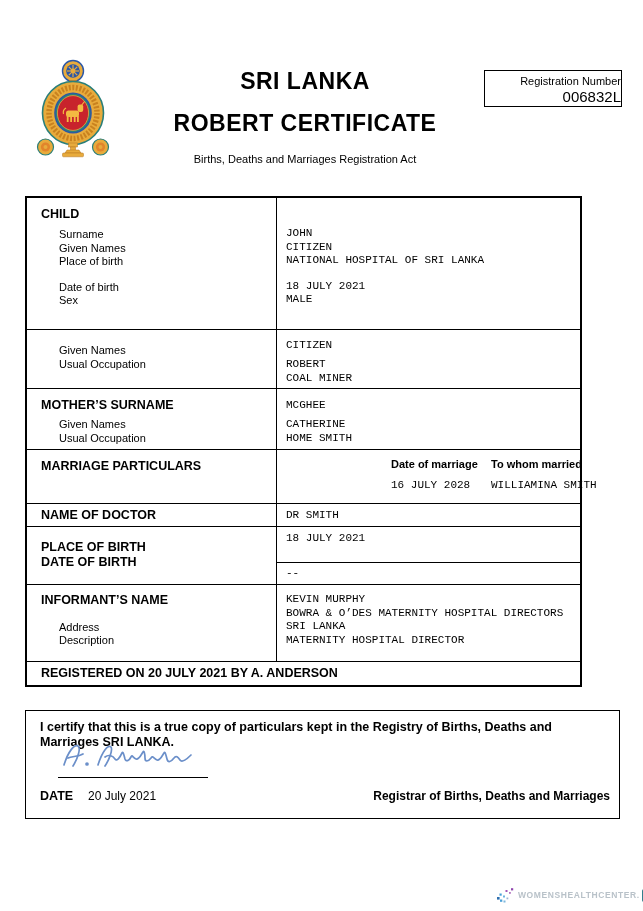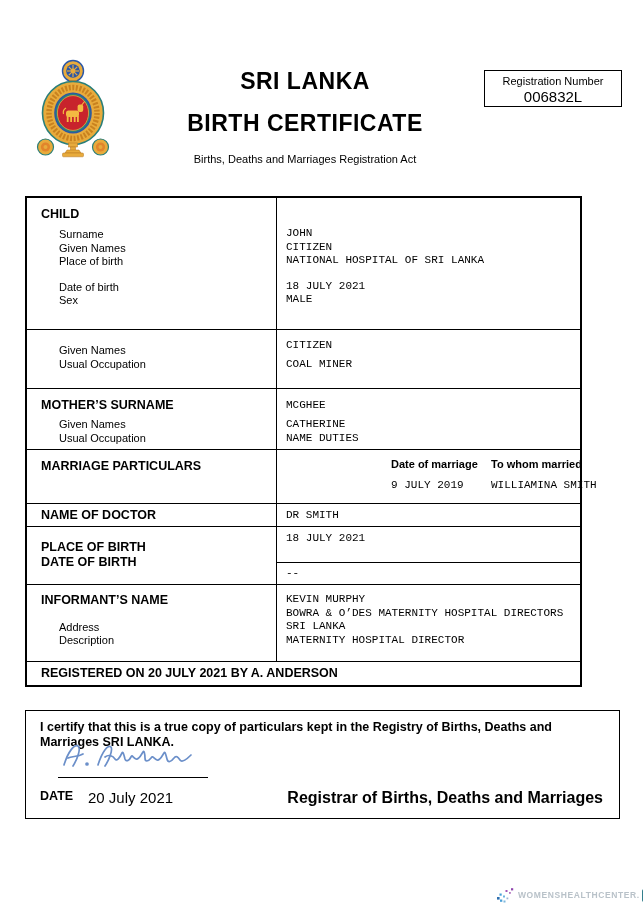--- a/index.html
+++ b/index.html
@@ -9,21 +9,21 @@
     font-family:"Liberation Sans", sans-serif; color:#000; overflow:hidden;
   }
   
   .emblem { position:absolute; left:35px; top:57px; width:76px; height:103px; }
   .titles { position:absolute; left:115px; top:68px; width:380px; text-align:center; }
   .country-title { font-size:23px; font-weight:bold; letter-spacing:.5px; }
   .doc-title { font-size:23px; font-weight:bold; letter-spacing:.5px; margin-top:15px; }
   .act-subtitle { font-size:11px; margin-top:16px; }
   .reg-box {
     position:absolute; left:484px; top:70px; width:138px; height:37px;
-    border:1.5px solid #000; text-align:center; padding-top:4px;
+    border:1.5px solid #000; text-align:right; padding-top:4px;
   }
   .reg-label { font-size:11px; }
   .reg-number { font-size:15px; margin-top:1px; }
   
   .cert-table {
     position:absolute; left:25px; top:196px; width:557px; height:491px;
     border:2px solid #000;
   }
   .trow { display:flex; width:100%; }
   .trow + .trow { border-top:1.5px solid #000; }
@@ -60,22 +60,22 @@
   
   .cert-box {
     position:absolute; left:25px; top:710px; width:595px; height:109px;
     border:1.5px solid #000;
   }
   .cert-statement { font-size:12.5px; font-weight:bold; line-height:15px; margin:9px 14px 0 14px; width:556px; }
   .signature-svg { position:absolute; left:30px; top:26px; width:150px; height:38px; }
   .signature-line { position:absolute; left:32px; top:66px; width:150px; border-top:1.5px solid #000; }
   .cert-dateline { position:absolute; left:0; top:78px; width:100%; height:16px; }
   .date-label { position:absolute; left:14px; font-size:12.5px; font-weight:bold; }
-  .date-value { position:absolute; left:62px; font-size:15px; }
-  .registrar-label { position:absolute; right:16px; font-size:16px; font-weight:bold; }
+  .date-value { position:absolute; left:62px; font-size:12px; }
+  .registrar-label { position:absolute; right:9px; font-size:12px; font-weight:bold; }
   
   .wm { position:absolute; left:496px; top:884px; height:22px; display:flex; align-items:center; }
   .wm-dots { width:20px; height:20px; margin-right:2px; }
   .wm-site { font-size:8.5px; letter-spacing:.6px; color:#b9c2c9; font-weight:bold; }
   .wm-badge { display:inline-block; margin-left:2px; background:#337f8d; color:#fff;
     font-size:8.5px; font-weight:bold; padding:1.5px 3.5px; border-radius:2px; letter-spacing:.5px; }
 </style>
 </head>
 <body>
 
@@ -120,21 +120,21 @@
     </g>
     <g>
       <circle cx="65.5" cy="90" r="8" fill="#e8ab3c" stroke="#2a7f7a" stroke-width="1.2"></circle>
       <circle cx="65.5" cy="90" r="4.6" fill="#e2852b"></circle>
       <circle cx="65.5" cy="90" r="2" fill="#e8ab3c"></circle>
     </g>
   </svg>
 
   <div class="titles">
     <div class="country-title">SRI LANKA</div>
-    <div class="doc-title">BIRTH CERTIFICATE</div>
+    <div class="doc-title">ROBERT CERTIFICATE</div>
     <div class="act-subtitle">Births, Deaths and Marriages Registration Act</div>
   </div>
 
   <div class="reg-box">
     <div class="reg-label">Registration Number</div>
     <div class="reg-number">006832L</div>
   </div>
 
   <div class="cert-table">
 
@@ -163,50 +163,51 @@
     <div class="trow r-father">
       <div class="cell-l pad8">
         <div class="indent gap6">
           <div class="lbl">Given Names</div>
           <div class="lbl">Usual Occupation</div>
         </div>
       </div>
       <div class="cell-r pad8">
         <div class="mono" style="line-height:14px;">CITIZEN</div>
         <div class="gap6">
+          <div class="mono">ROBERT</div>
           <div class="mono">COAL MINER</div>
         </div>
       </div>
     </div>
 
     <div class="trow r-mother">
       <div class="cell-l pad9">
         <div class="sect">MOTHER’S SURNAME</div>
         <div class="indent gap6">
           <div class="lbl">Given Names</div>
           <div class="lbl">Usual Occupation</div>
         </div>
       </div>
       <div class="cell-r pad9">
         <div class="mono" style="line-height:14px;">MCGHEE</div>
         <div class="gap6">
           <div class="mono">CATHERINE</div>
-          <div class="mono">NAME DUTIES</div>
+          <div class="mono">HOME SMITH</div>
         </div>
       </div>
     </div>
 
     <div class="trow r-marriage">
       <div class="cell-l pad9">
         <div class="sect">MARRIAGE PARTICULARS</div>
       </div>
       <div class="cell-r">
         <div class="mcol" style="left:114px;">
           <div class="mlbl">Date of marriage</div>
-          <div class="mono">9 JULY 2019</div>
+          <div class="mono">16 JULY 2028</div>
         </div>
         <div class="mcol" style="left:214px;">
           <div class="mlbl">To whom married</div>
           <div class="mono">WILLIAMINA SMITH</div>
         </div>
       </div>
     </div>
 
     <div class="trow r-doctor">
       <div class="cell-l">

